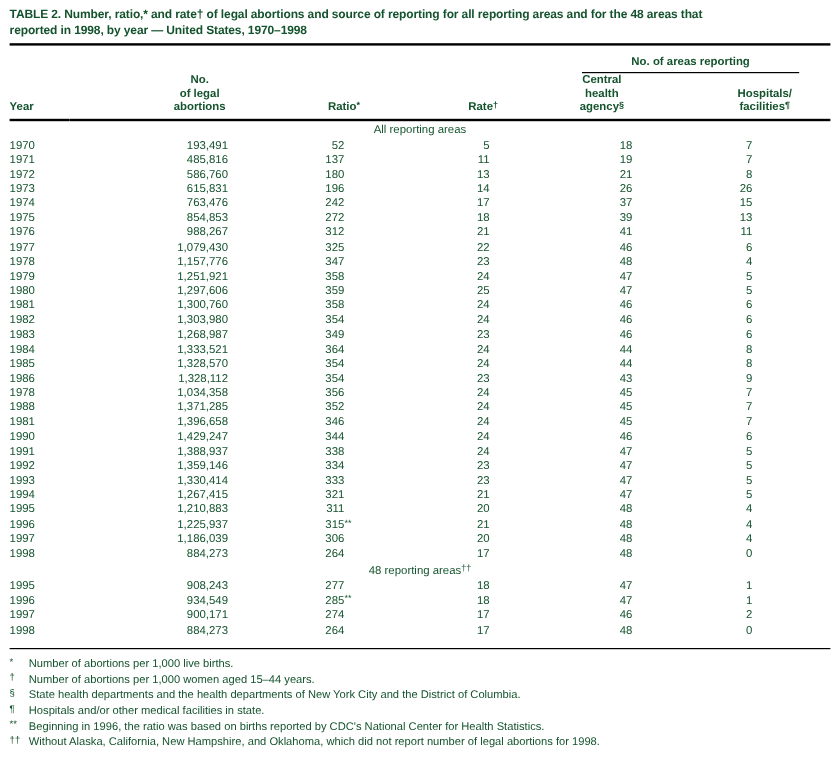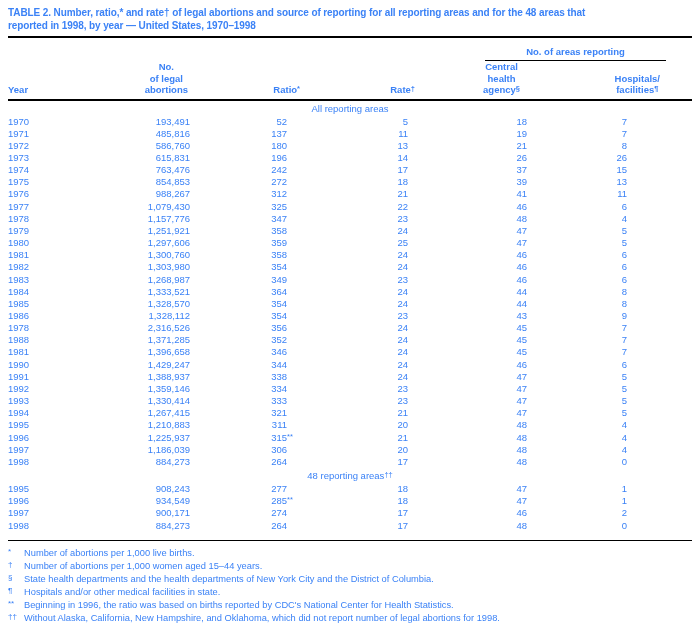--- a/index.html
+++ b/index.html
@@ -2,21 +2,21 @@
 <html><head>
 <meta charset="utf-8">
 <style>
   html,body{margin:0;padding:0;background:#fff;}
   .page{
     position:relative;
     width:700px;height:636px;
     box-sizing:border-box;
     padding:6px 8px 0 8px;
     background:#fff;
-    color:#3b82f6;
+    color:#14532d;
     font-family:"Liberation Sans","DejaVu Sans",sans-serif;
     overflow:hidden;
   }
   
   .title{
     font-weight:bold;
     font-size:10px;
     line-height:13px;
     letter-spacing:-0.1px;
     padding-bottom:4px;
@@ -305,21 +305,21 @@
         <tr class="data-row">
           <td class="c-year">1986</td>
           <td class="c-abortions">1,328,112</td>
           <td class="c-ratio">354</td>
           <td class="c-rate">23</td>
           <td class="c-central-agency">43</td>
           <td class="c-hospitals">9</td>
         </tr>
         <tr class="data-row">
           <td class="c-year">1978</td>
-          <td class="c-abortions">2,316,526</td>
+          <td class="c-abortions">1,034,358</td>
           <td class="c-ratio">356</td>
           <td class="c-rate">24</td>
           <td class="c-central-agency">45</td>
           <td class="c-hospitals">7</td>
         </tr>
         <tr class="data-row">
           <td class="c-year">1988</td>
           <td class="c-abortions">1,371,285</td>
           <td class="c-ratio">352</td>
           <td class="c-rate">24</td>

